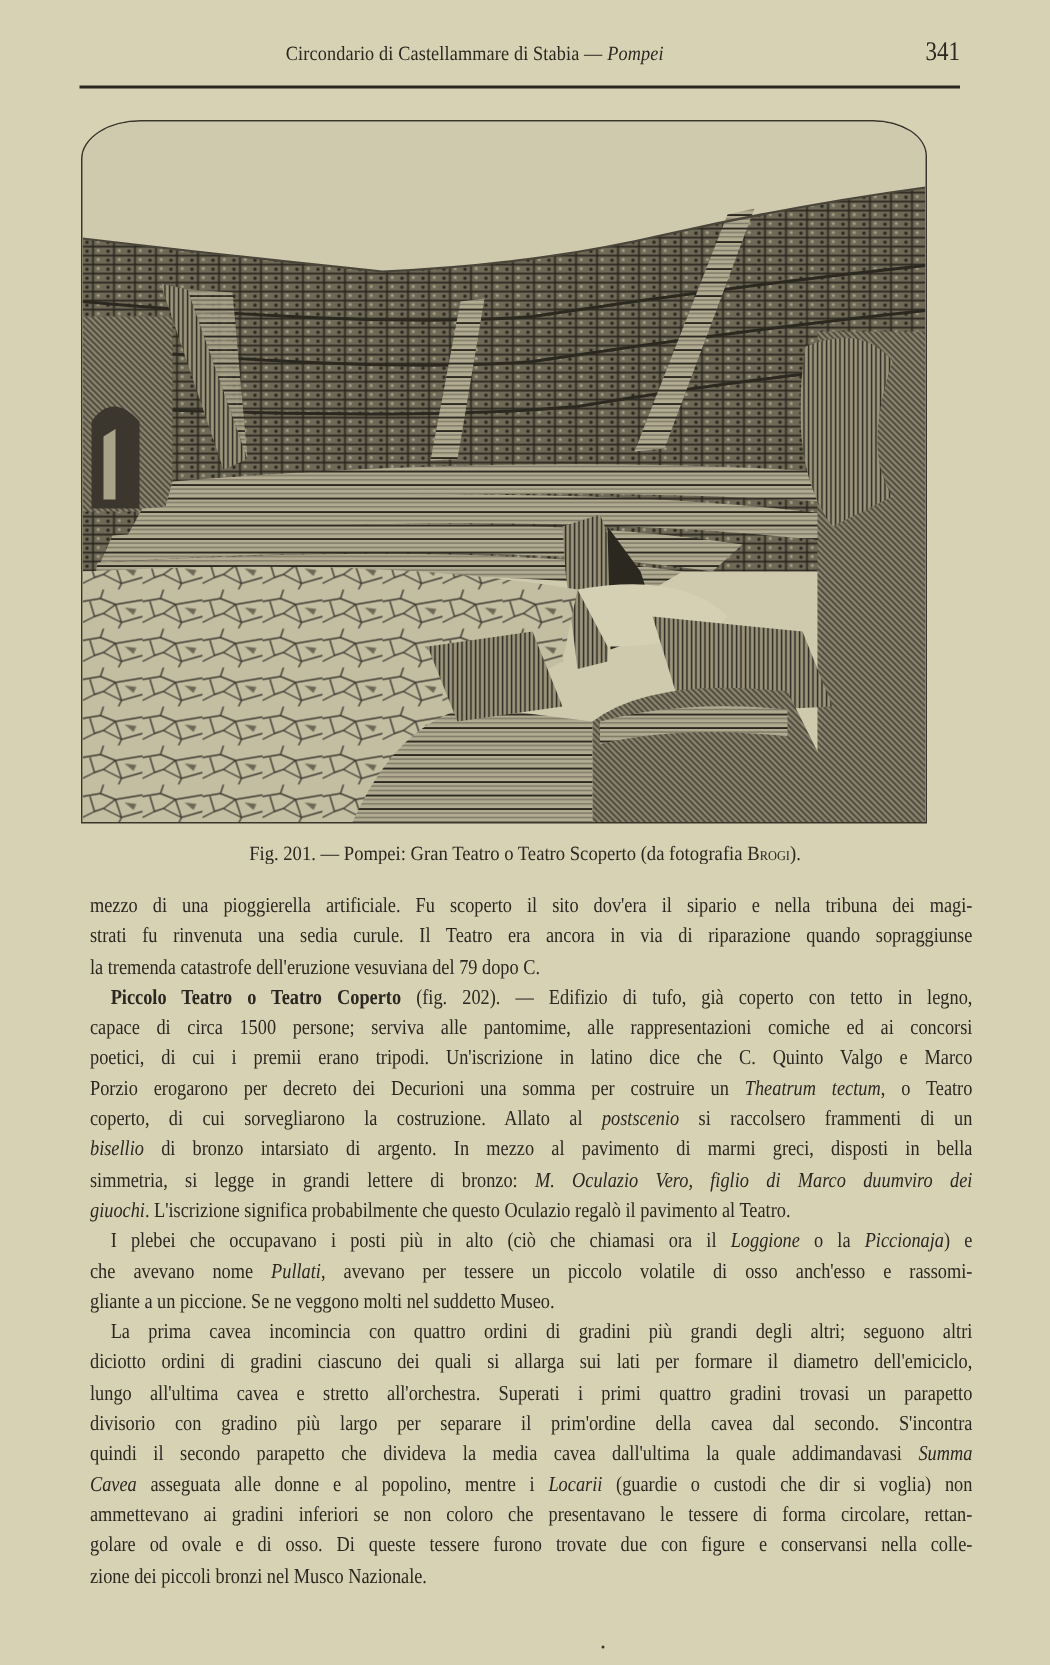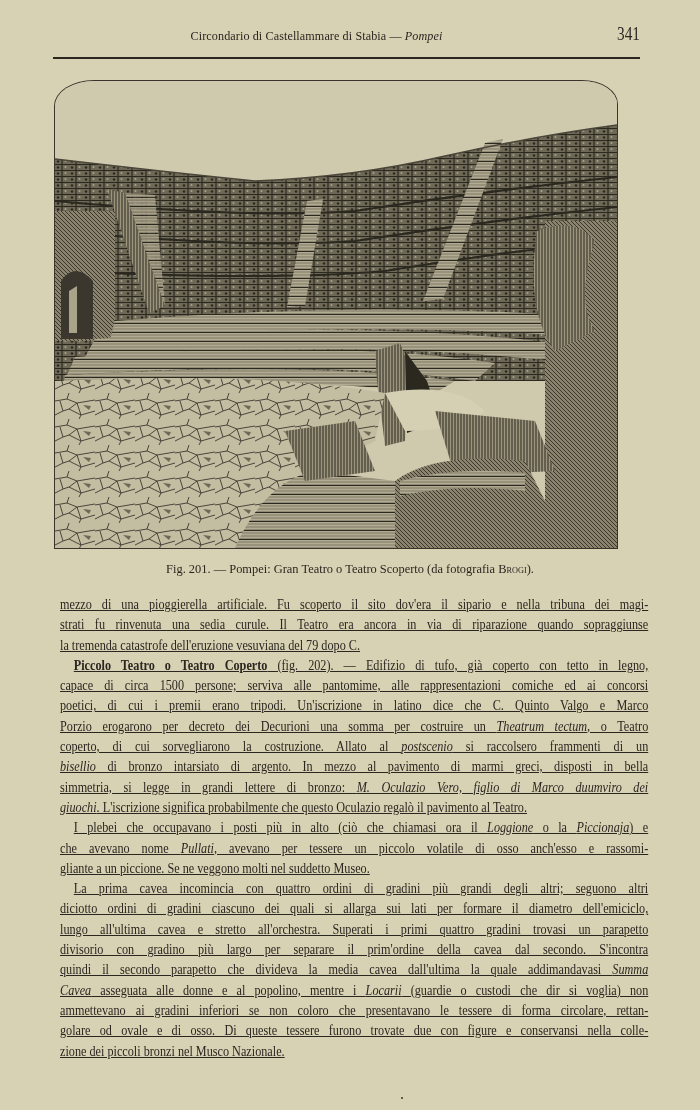--- a/index.html
+++ b/index.html
@@ -33,21 +33,21 @@
     overflow: hidden; background: #c9c3a8;
   }
   .figure svg { display: block; width: 100%; height: 100%; }
   .caption {
     position: absolute; left: 0; width: 700px; top: 561px; text-align: center;
     font-size: 13.5px; transform: scaleX(0.92); transform-origin: center;
   }
   .caption .sc { font-variant: small-caps; }
   
   .body-text {
-    position: absolute; left: 60px; top: 594px; width: 588px; text-decoration: underline;
+    position: absolute; left: 60px; top: 594px; width: 588px;
   }
   .line {
     height: 20.3px; line-height: 20.3px; font-size: 14.2px;
     white-space: nowrap; text-align: justify; text-align-last: justify;
     transform: scaleX(0.86); transform-origin: left center; width: 684px;
   }
   .line.last { text-align-last: left; }
   .line.indent { padding-left: 16px; width: 668px; }
   .line b { font-weight: bold; }
   .line i { font-style: italic; }

